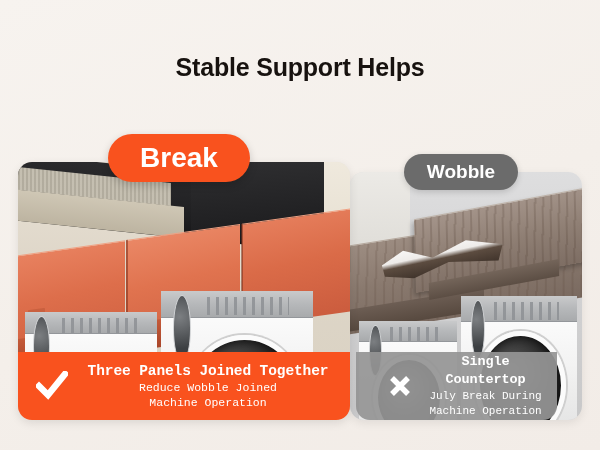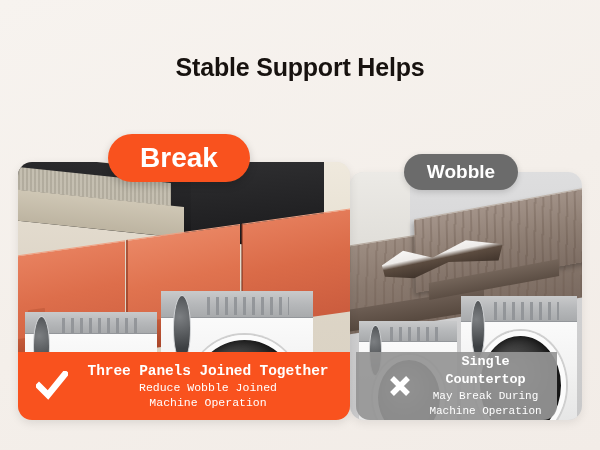--- a/index.html
+++ b/index.html
@@ -325,21 +325,21 @@
     </div>
 
     <div class="caption caption-others">
       <div class="cap-icon">
         <svg width="26" height="26" viewBox="0 0 26 26" aria-hidden="true">
           <path d="M5 5 L21 21 M21 5 L5 21" stroke="#ffffff" stroke-width="5.4" stroke-linecap="butt"></path>
         </svg>
       </div>
       <div class="cap-text">
         <div class="cap-title">Single Countertop</div>
-        <div class="cap-sub">May Break During</div>
+        <div class="cap-sub">July Break During</div>
         <div class="cap-sub">Machine Operation</div>
       </div>
     </div>
 
     <div class="caption caption-ours">
       <div class="cap-icon">
         <svg width="32" height="30" viewBox="0 0 32 30" aria-hidden="true">
           <path d="M3 15 L12 24 L29 3" fill="none" stroke="#ffffff" stroke-width="6.5" stroke-linecap="square" stroke-linejoin="miter"></path>
         </svg>
       </div>

